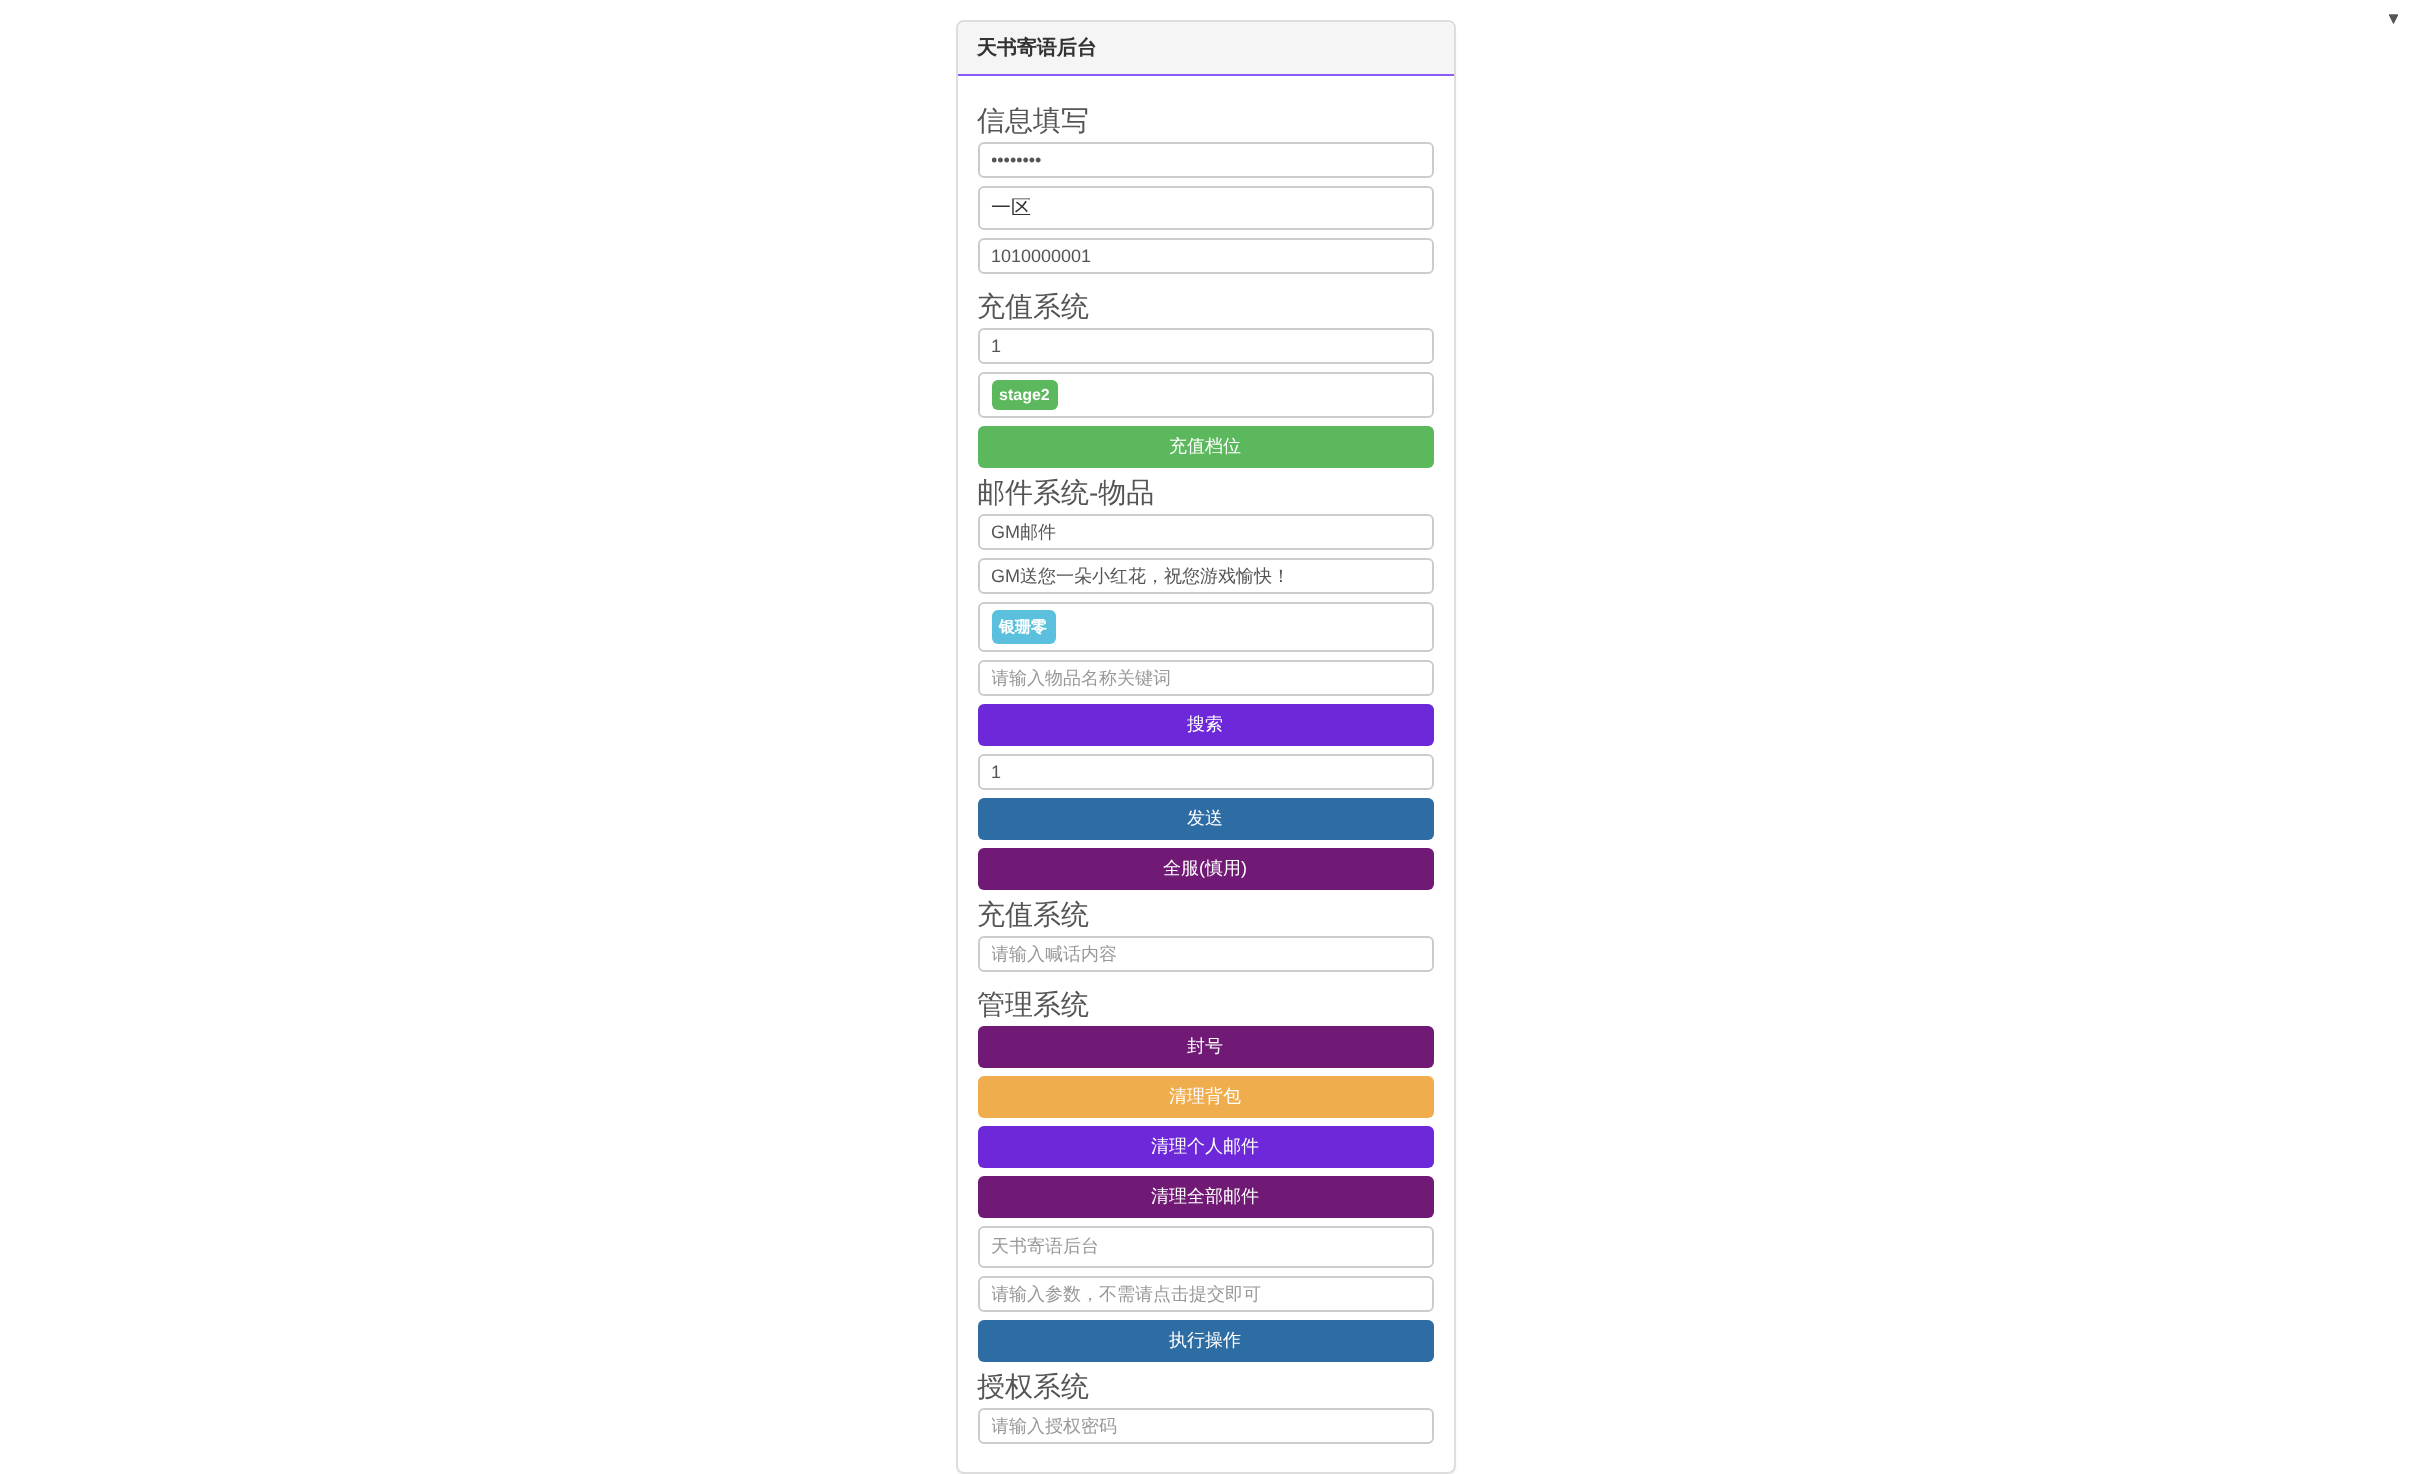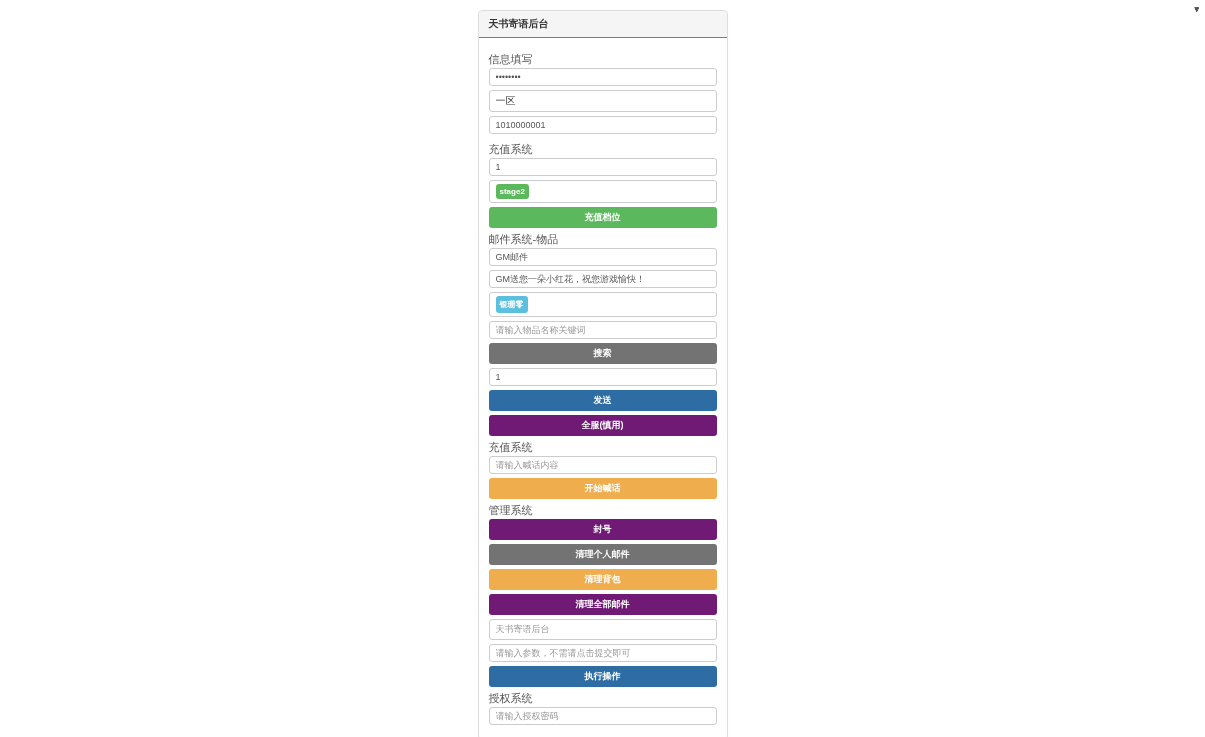--- a/index.html
+++ b/index.html
@@ -24,21 +24,21 @@
     border-bottom: 1px solid #8b5cf6;
     border-top-left-radius: 4px;
     border-top-right-radius: 4px;
     font-size: 10px;
     font-weight: bold;
   }
   .panel-body {
     padding: 10px;
   }
   .group-label {
-    font-size: 11px;
+    font-size: 14px;
     color: #555;
     margin-top: 4px;
     margin-bottom: 1px;
   }
   .form-control {
     width: 100%;
     height: 18px;
     padding: 2px 6px;
     font-size: 9px;
     line-height: 1.2;
@@ -79,29 +79,29 @@
     color: #fff;
   }
   .badge-green  { background: #5cb85c; }
   .badge-blue   { background: #5bc0de; text-align: center; }
   .btn {
     display: block;
     width: 100%;
     padding: 4px 0;
     margin-bottom: 4px;
     font-size: 9px;
-    font-weight: bold;
+    font-weight: normal;
     text-align: center;
     border: none;
     border-radius: 3px;
     color: #fff;
     cursor: pointer;
   }
   .btn-success  { background: #5cb85c; }
-  .btn-info     { background: #737373; }
+  .btn-info     { background: #6d28d9; }
   .btn-warning  { background: #f0ad4e; }
   .btn-danger   { background: #701a75; }
   .dark-primary { background: #2e6da4; }
 </style>
 </head>
 <body>
 
 <div class="panel">
   <div class="panel-heading">天书寄语后台</div>
   <div class="panel-body">
@@ -134,27 +134,26 @@
     </div>
     <input class="form-control" type="text" placeholder="请输入物品名称关键词" style="">
     <button class="btn btn-info">搜索</button>
     <input class="form-control" type="text" value="1" style="">
     <button class="btn dark-primary">发送</button>
     <button class="btn btn-danger">全服(慎用)</button>
 
     
     <div class="group-label">充值系统</div>
     <input class="form-control" type="text" placeholder="请输入喊话内容" style="">
-    <button class="btn btn-warning">开始喊话</button>
 
     
     <div class="group-label">管理系统</div>
     <button class="btn btn-danger">封号</button>
+    <button class="btn btn-warning">清理背包</button>
     <button class="btn btn-info">清理个人邮件</button>
-    <button class="btn btn-warning">清理背包</button>
     <button class="btn btn-danger">清理全部邮件</button>
     <div class="badge-select">
       <span style="color:#999;font-size:9px">天书寄语后台</span>
       <span class="select-caret">▾</span>
     </div>
     <input class="form-control" type="text" placeholder="请输入参数，不需请点击提交即可" style="">
     <button class="btn dark-primary">执行操作</button>
 
     
     <div class="group-label">授权系统</div>

